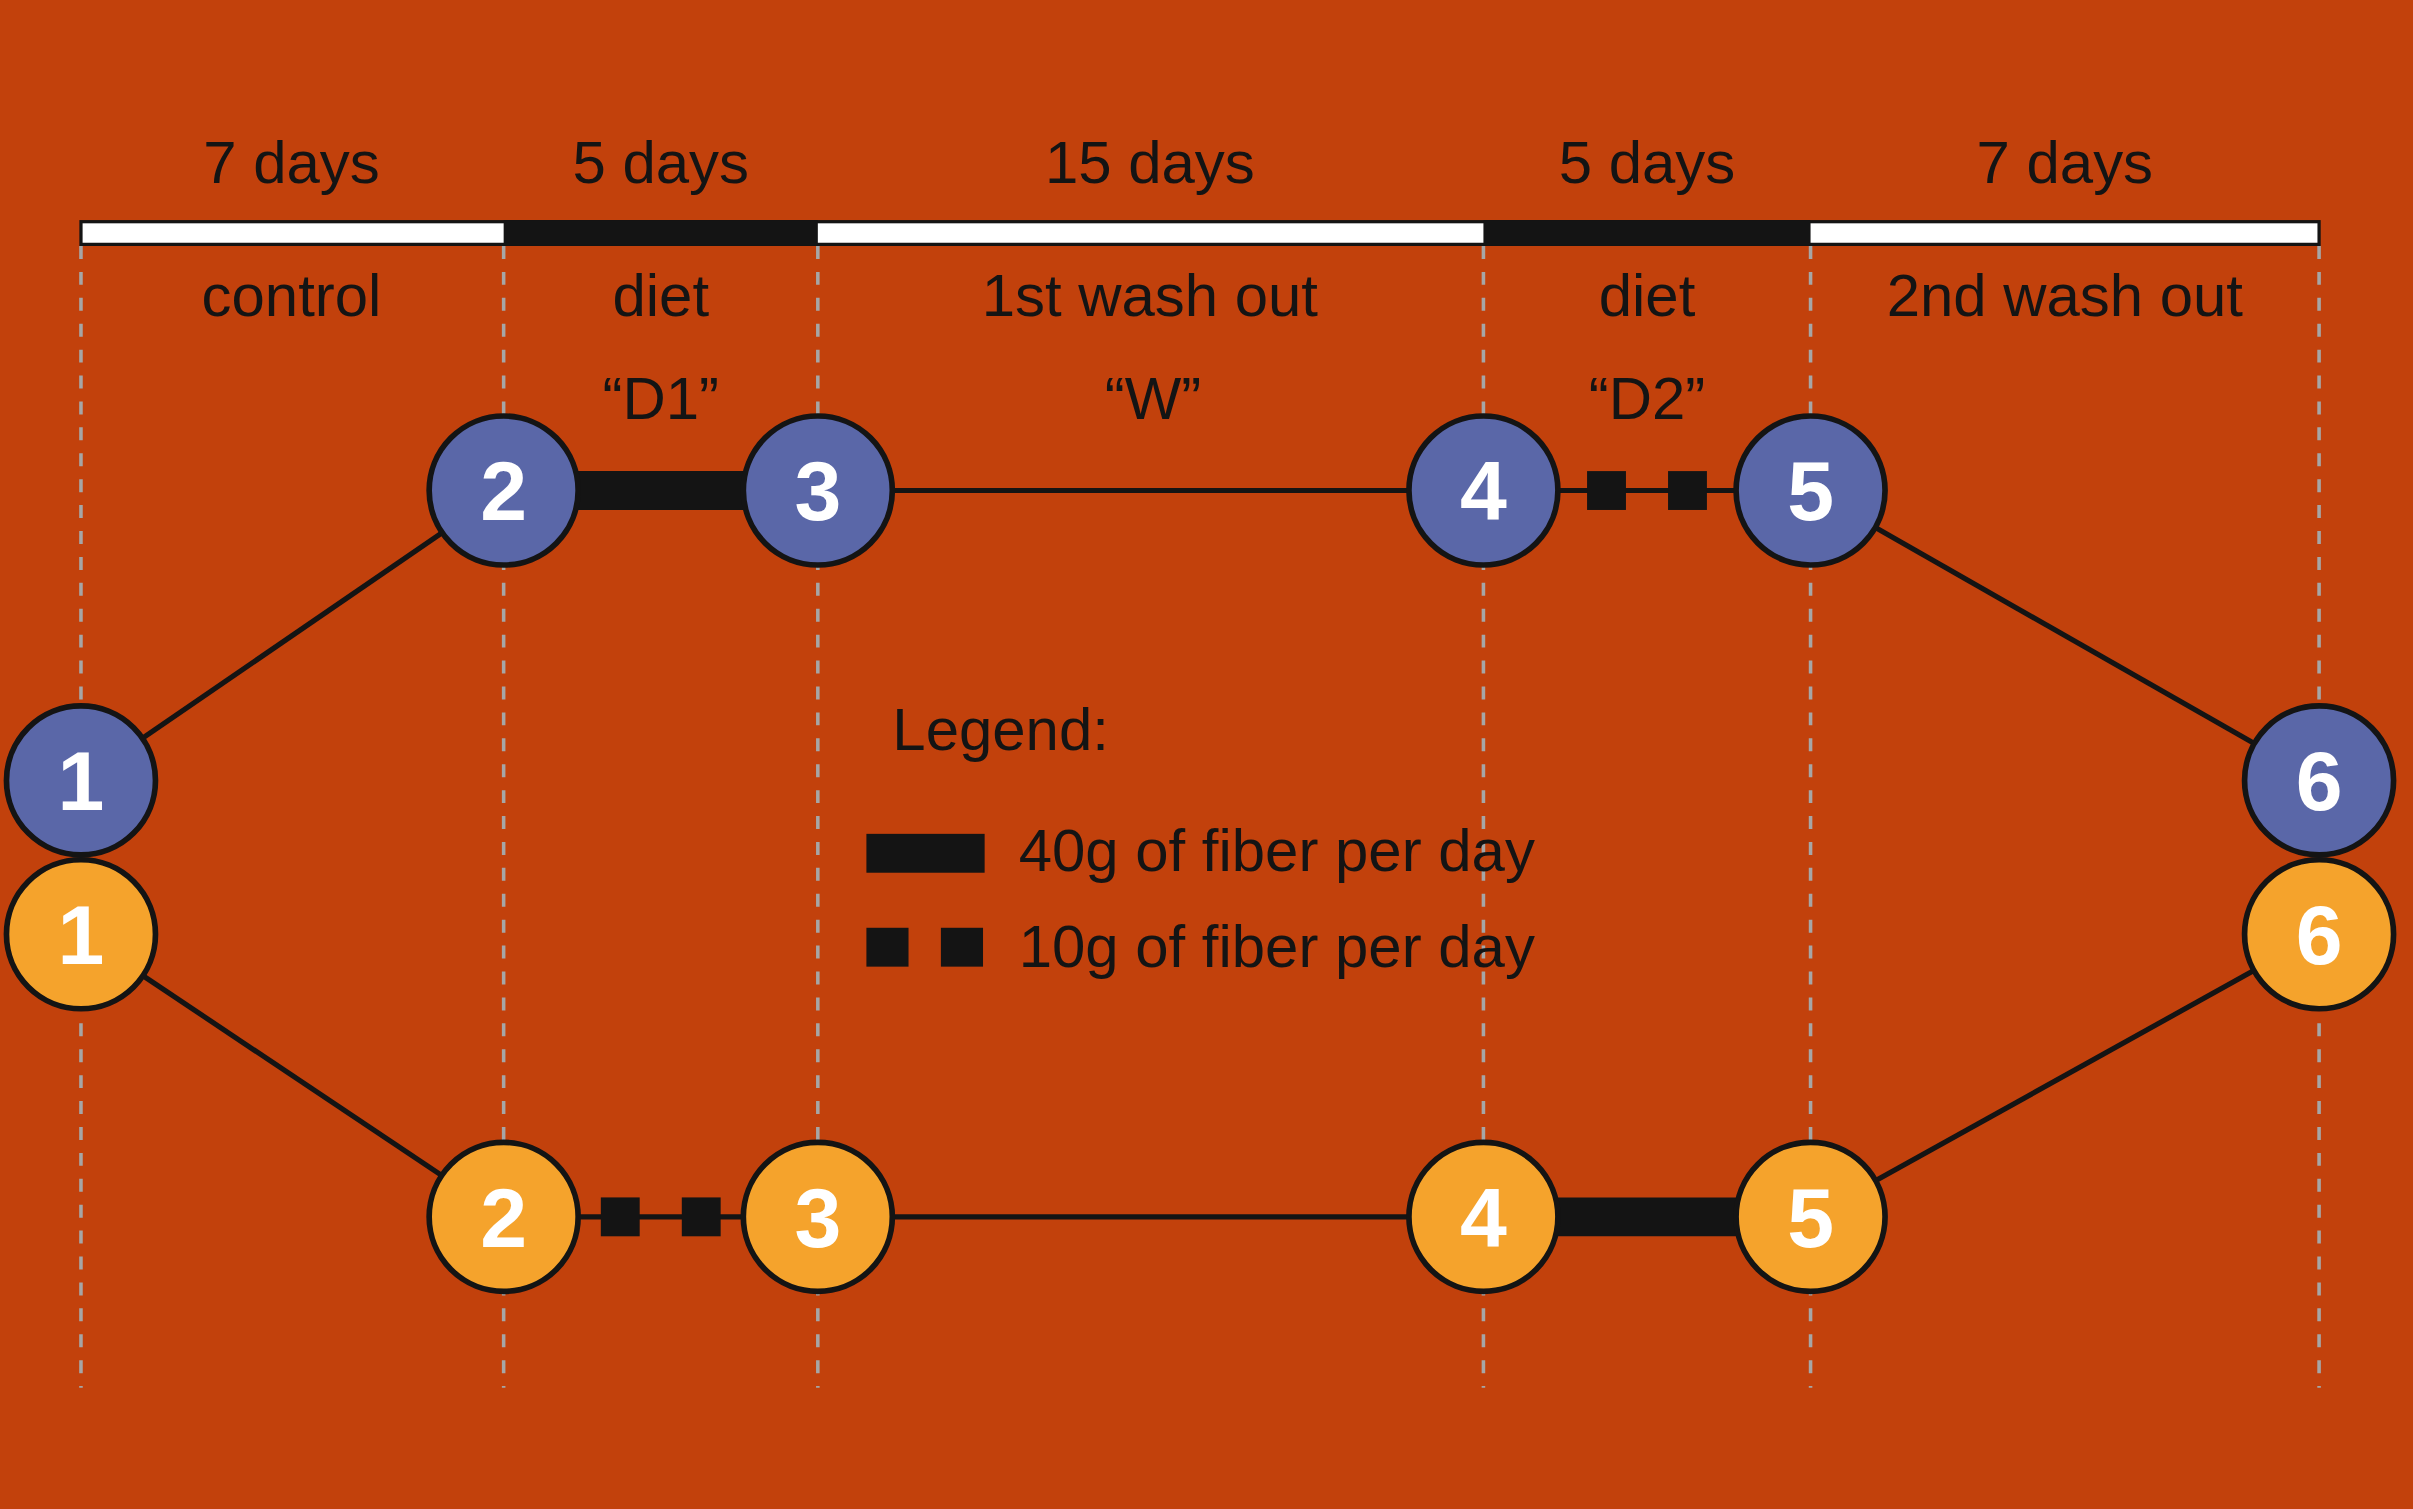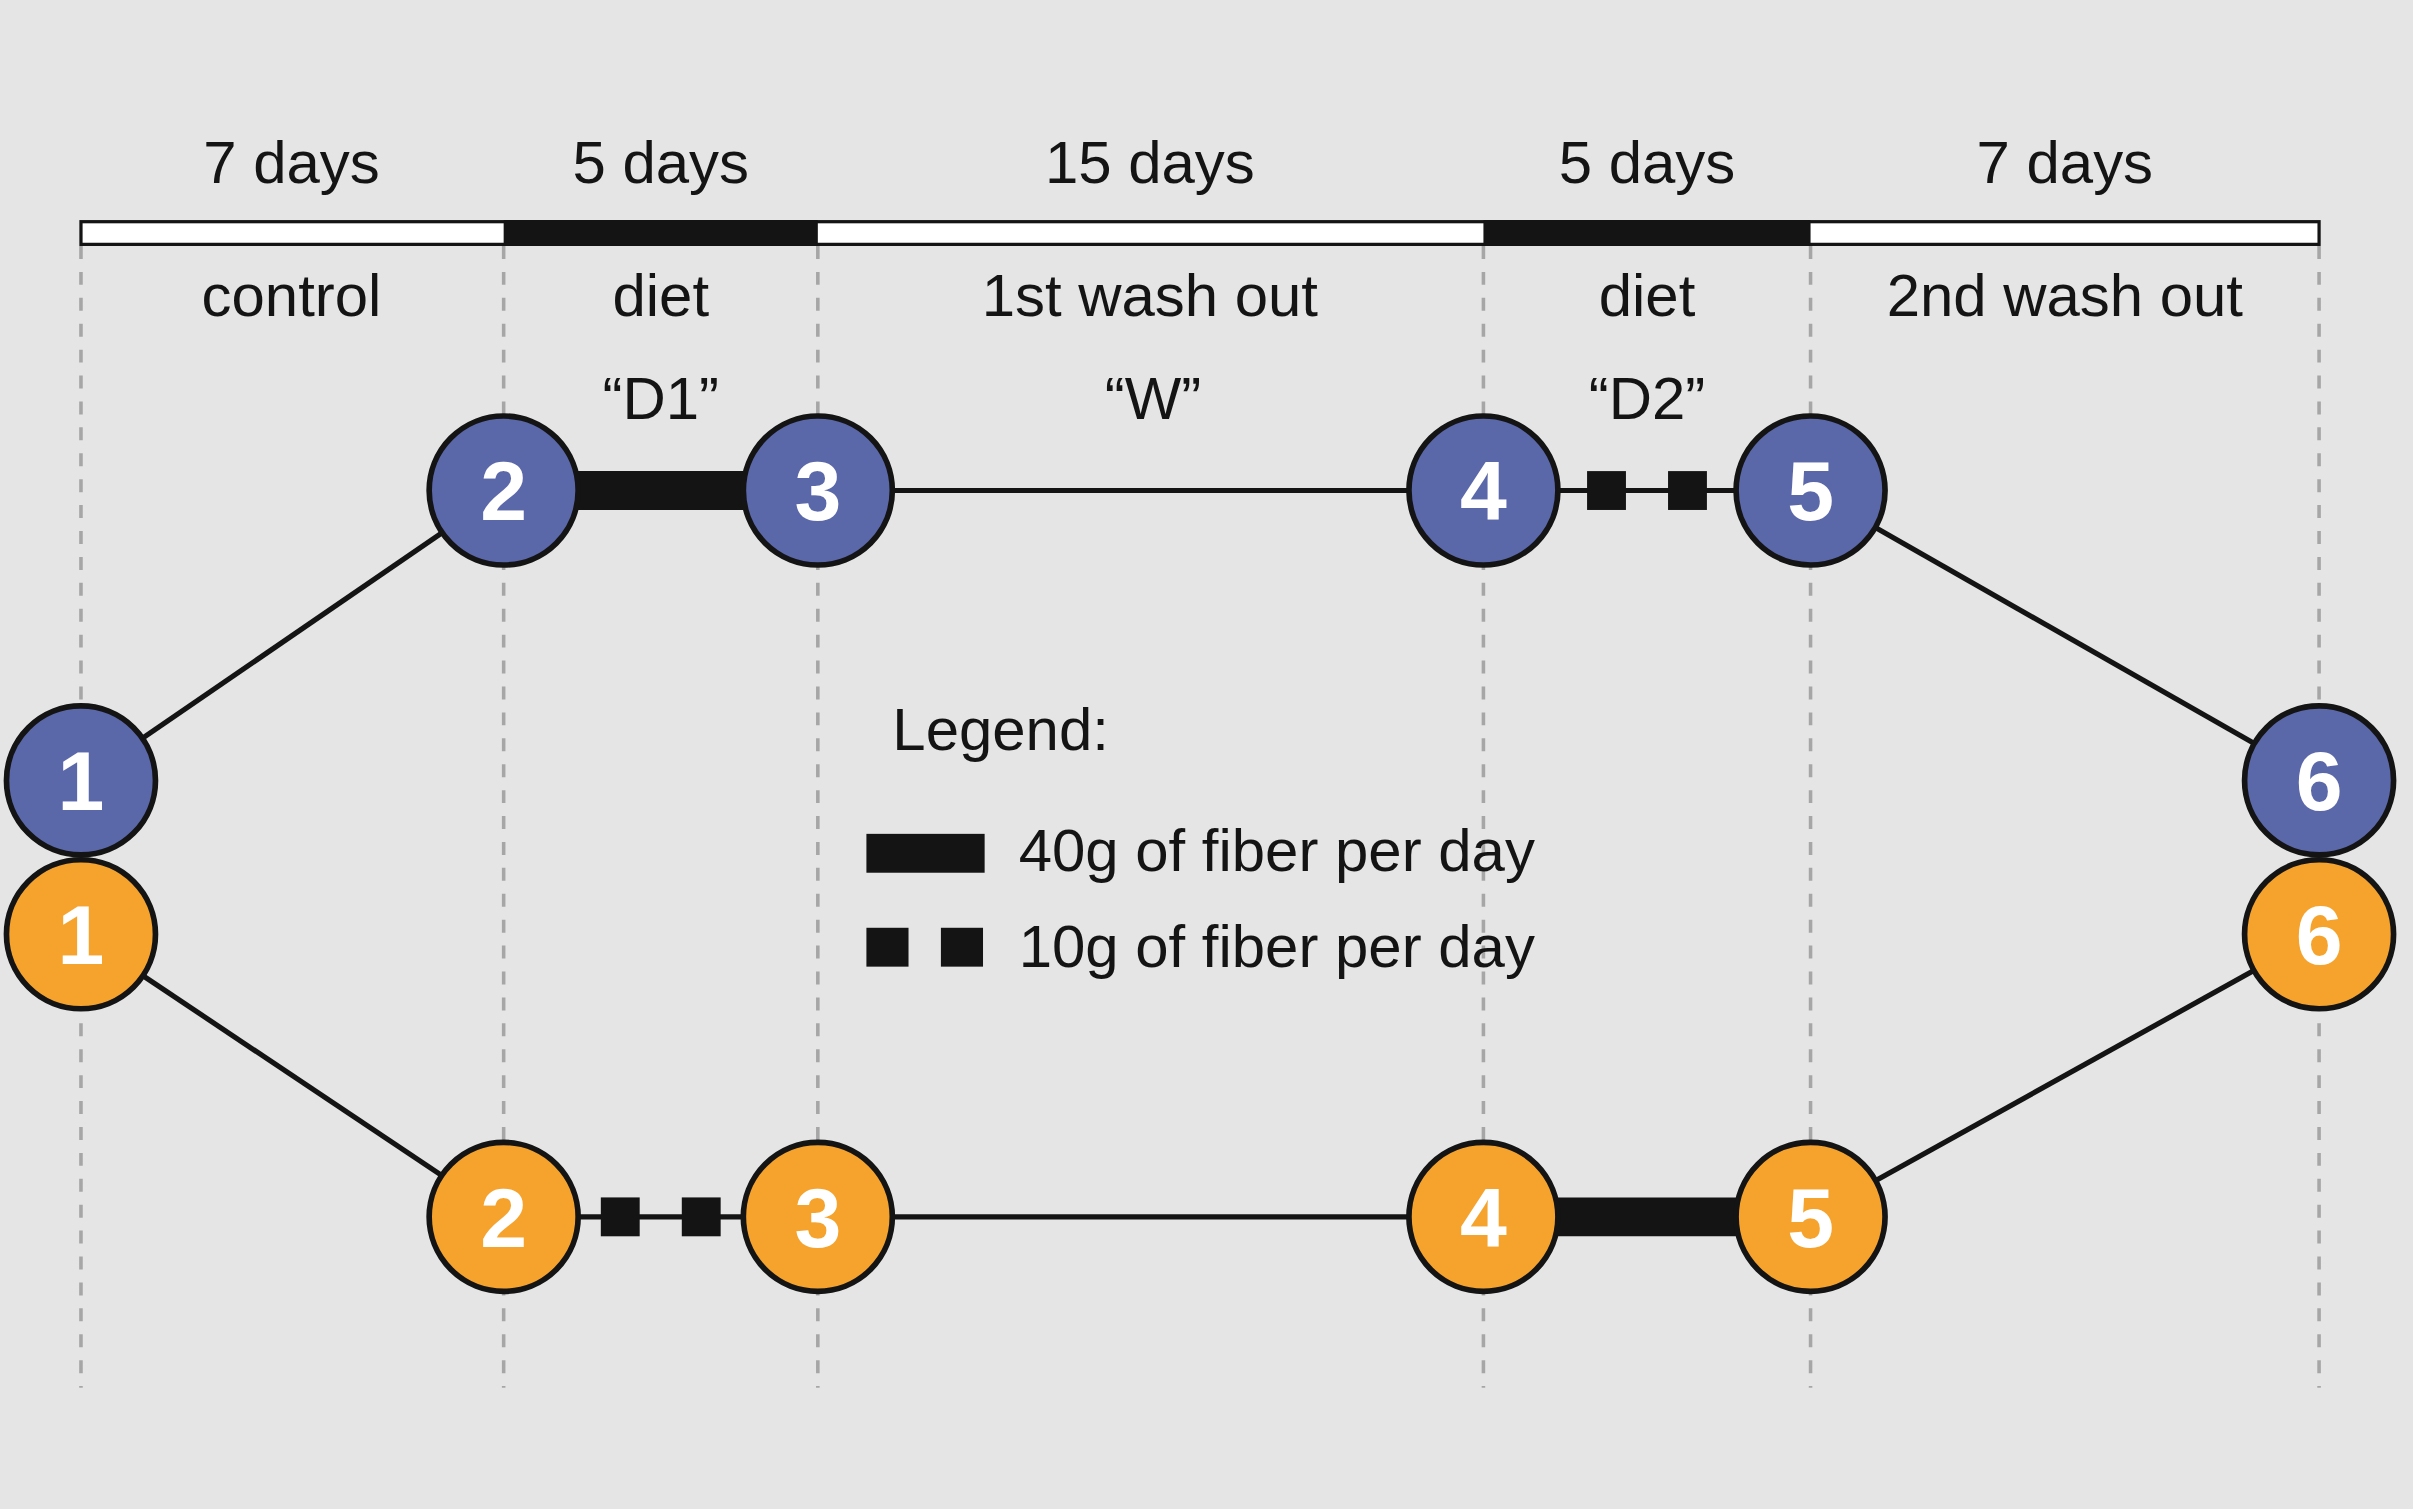--- a/index.html
+++ b/index.html
@@ -7,21 +7,21 @@
     padding: 0;
     background: #FFFFFF;
     height: 100%;
   }
   .figure-wrap {
     width: 100%;
     height: 100vh;
     display: flex;
     align-items: center;
     justify-content: center;
-    background: #e5e5e5;
+    background: #c2410c;
   }
   svg {
     width: 100%;
     height: 100%;
     display: block;
     font-family: "Liberation Sans", "DejaVu Sans", sans-serif;
   }
   .lbl {
     font-size: 37px;
     fill: #141414;

